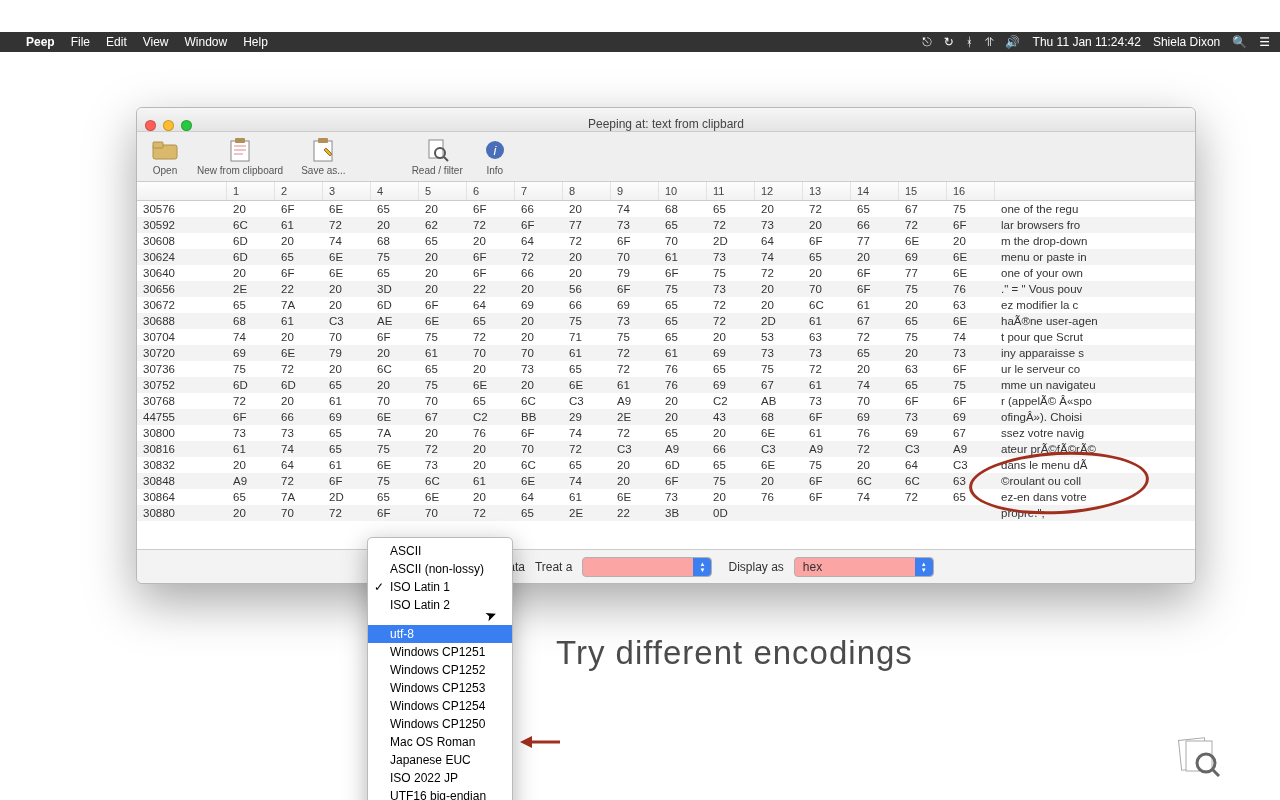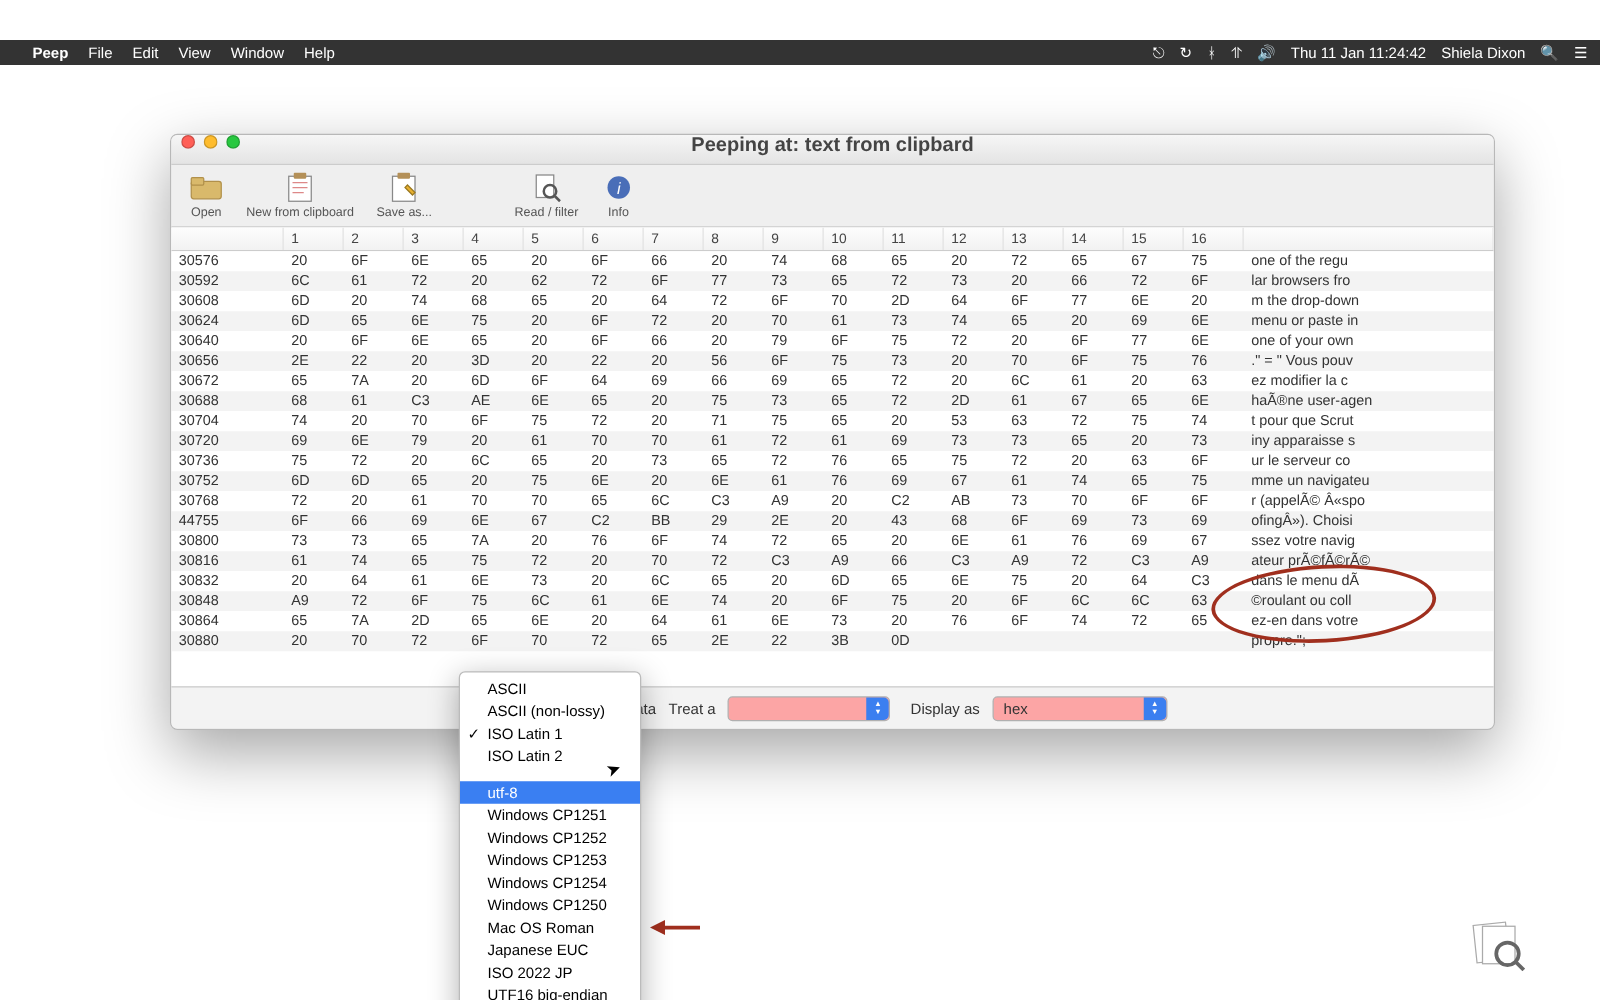--- a/index.html
+++ b/index.html
@@ -15,21 +15,21 @@
 
 .desktop { background: #fff; width: 100%; height: 780px; position: relative; }
 
 
 .window {
   position: absolute; left: 136px; top: 55px; width: 1060px; height: 477px;
   background: #efefef; border: 1px solid #b8b8b8; border-radius: 6px;
   box-shadow: 0 18px 50px rgba(0,0,0,0.35);
   display: flex; flex-direction: column; overflow: hidden;
 }
-.titlebar { height: 24px; background: linear-gradient(#f6f6f6,#e4e4e4); border-bottom: 1px solid #ccc; display: flex; align-items: flex-start; font-size: 16px; color: #444; position: relative; font-weight: bold; }
+.titlebar { height: 24px; background: linear-gradient(#f6f6f6,#e4e4e4); border-bottom: 1px solid #ccc; display: flex; align-items: flex-end; font-size: 12px; color: #444; position: relative; }
 .traffic { position: absolute; left: 8px; display: flex; gap: 7px; }
 .dot { width: 11px; height: 11px; border-radius: 50%; border: 0.5px solid rgba(0,0,0,0.2); }
 .dot.r{background:#ff5f57}.dot.y{background:#febc2e}.dot.g{background:#28c840}
 .titlebar .title { margin: 0 auto; }
 
 .toolbar { height: 50px; background: #efefef; border-bottom: 1px solid #ccc; display: flex; align-items: center; gap: 18px; padding: 0 14px; }
 .tb-btn { display: flex; flex-direction: column; align-items: center; gap: 2px; font-size: 10px; color: #555; cursor: pointer; }
 .tb-icon { width: 28px; height: 26px; display: flex; align-items: center; justify-content: center; }
 .tb-spacer { width: 30px; }
 
@@ -626,21 +626,21 @@
       <div class="item">Japanese EUC</div>
       <div class="item">ISO 2022 JP</div>
       <div class="item">UTF16 big-endian</div>
       <div class="item">UTF16 little-endian</div>
       <div class="item">unicode</div>
     </div>
   <div class="cursor-arrow">➤</div>
 
   <div class="circle-annot"></div>
   <div class="caption">
-    <br>
+    <span>Try different encodings</span><br>
   </div>
   <div class="arrow-annot">
     <svg viewBox="0 0 40 24">
         <line x1="40" y1="12" x2="8" y2="12" stroke="#a02f1e" stroke-width="3"></line>
         <polygon points="0,12 12,6 12,18" fill="#a02f1e"></polygon>
       </svg>
   </div>
 
   <div class="corner-icon">
     <svg width="44" height="44">

